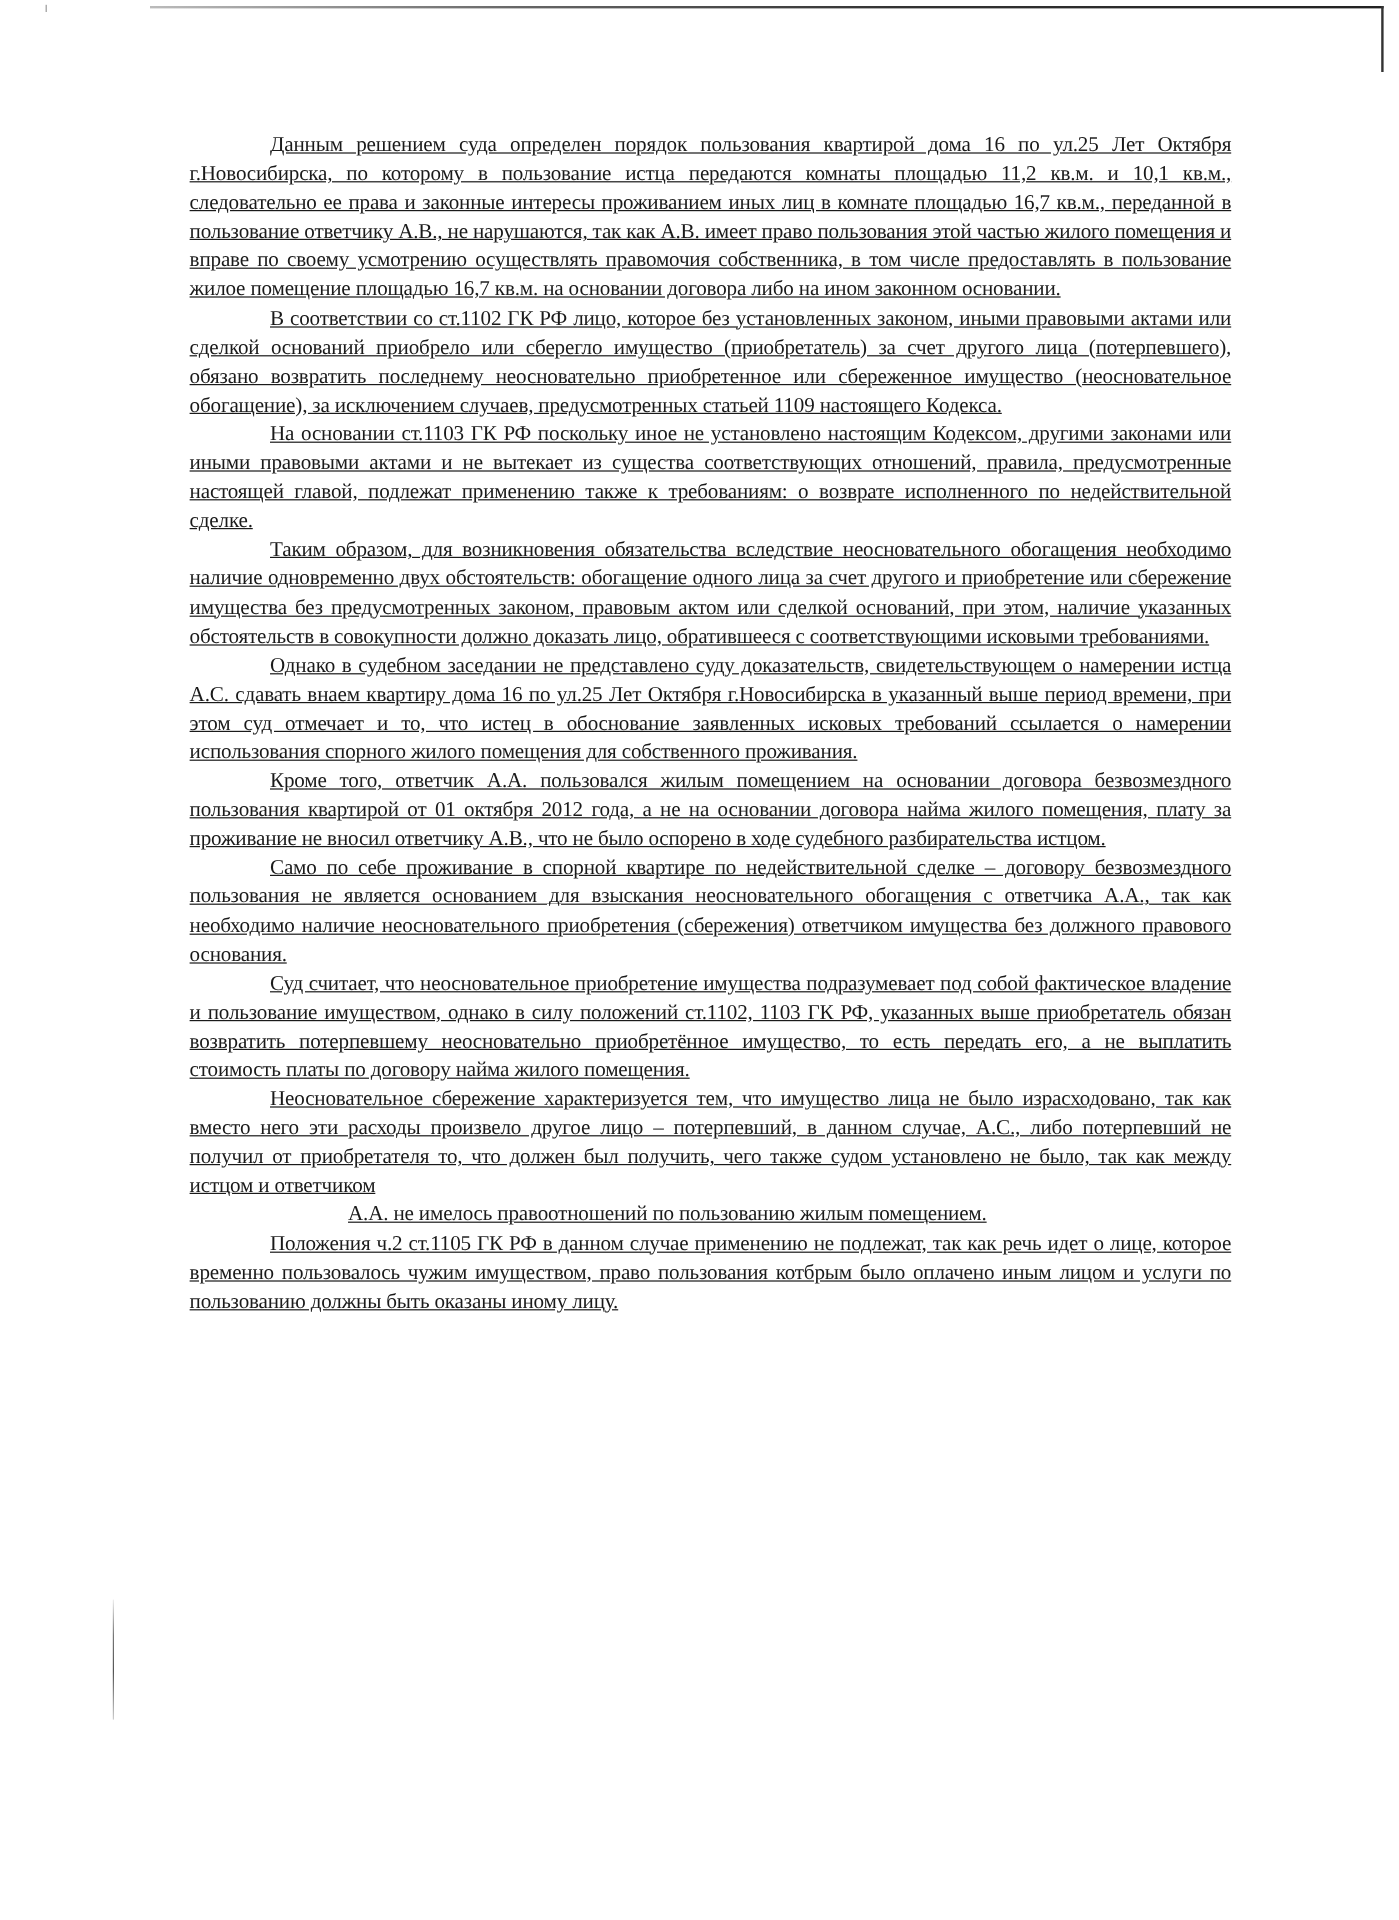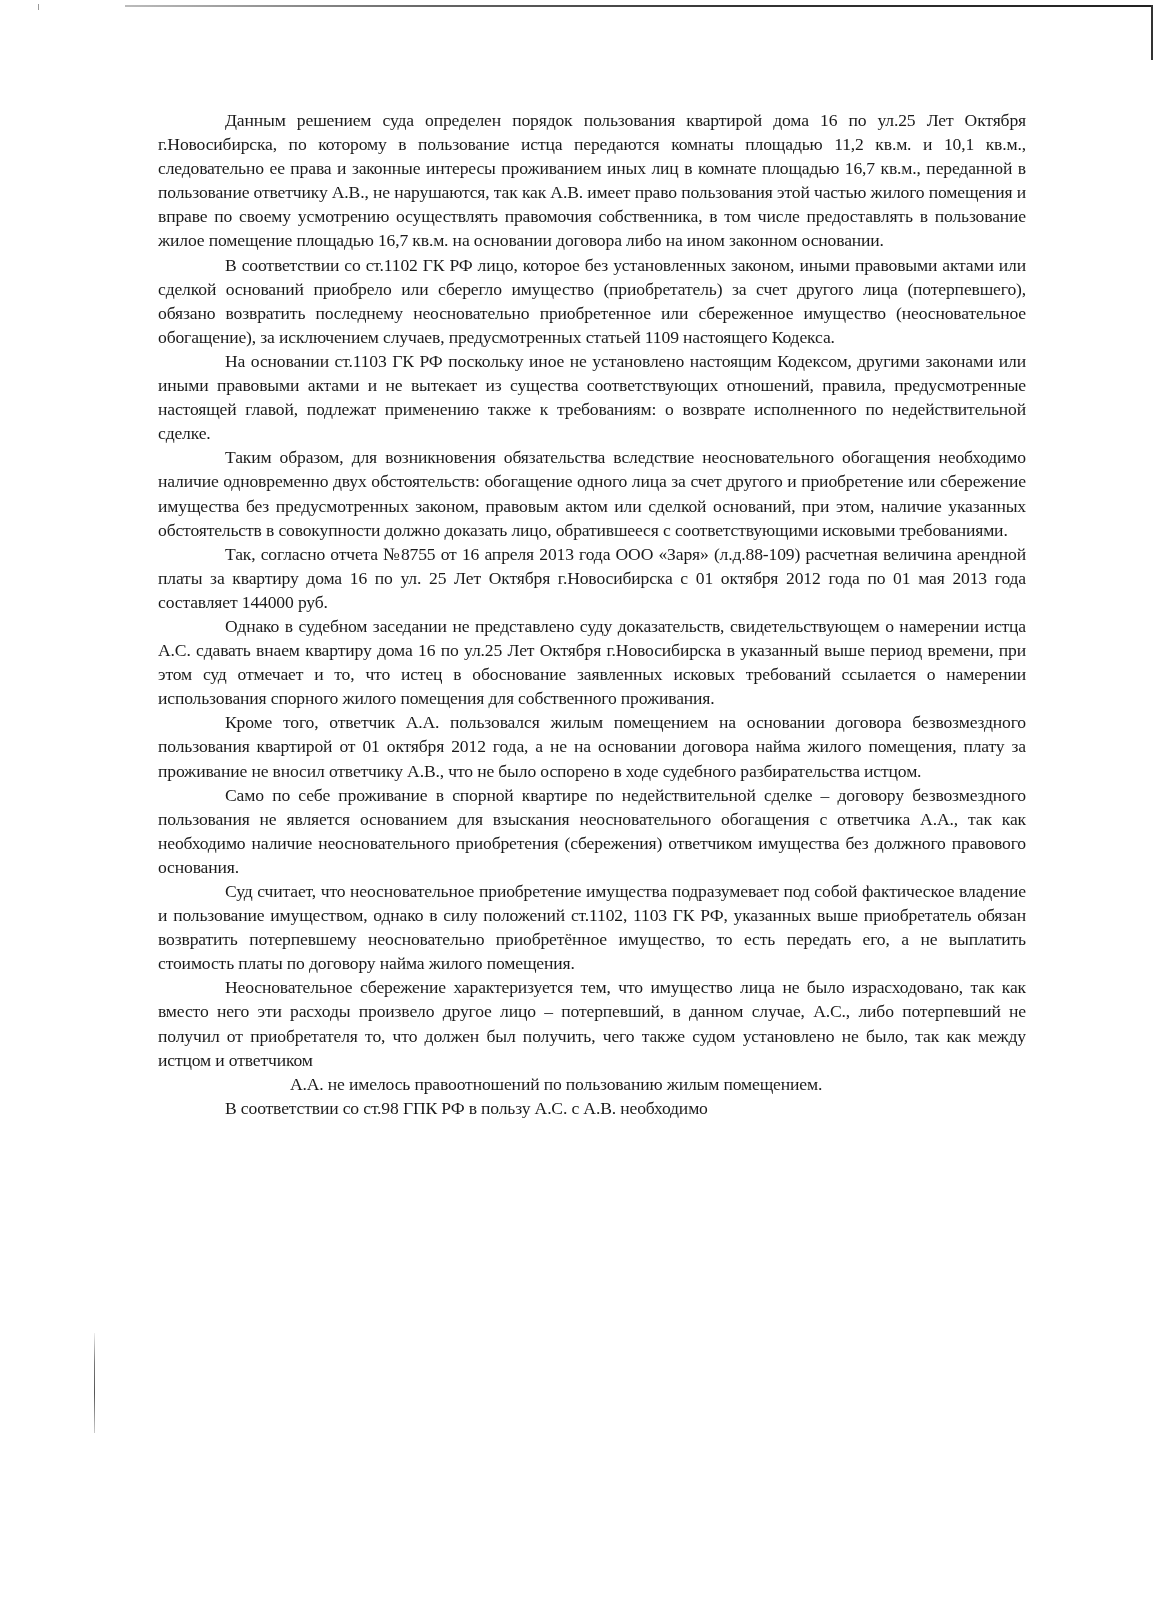--- a/index.html
+++ b/index.html
@@ -45,20 +45,21 @@
     top: 1333px;
     width: 1px;
     height: 100px;
     background: linear-gradient(to bottom, #eee, #777 30%, #555 60%, #ccc);
   }
   .page {
     position: absolute;
     left: 158px;
     top: 108px;
     width: 868px;
+    text-decoration: underline;
   }
   .para {
     margin: 0;
     font-size: 17.6px;
     line-height: 24.1px;
     text-align: justify;
     text-indent: 67px;
     letter-spacing: -0.15px;
   }
   .para.center-line {
@@ -75,21 +76,20 @@
 <div class="speck"></div>
 <div class="top-rule"></div>
 <div class="right-rule"></div>
 <div class="margin-mark"></div>
 
 <div class="page">
   <p class="para">Данным решением суда определен порядок пользования квартирой       дома 16 по ул.25 Лет Октября г.Новосибирска, по которому в пользование истца передаются комнаты площадью 11,2 кв.м. и 10,1 кв.м., следовательно ее права и законные интересы проживанием иных лиц в комнате площадью 16,7 кв.м., переданной в пользование ответчику                А.В., не нарушаются, так как                А.В. имеет право пользования этой частью жилого помещения и вправе по своему усмотрению осуществлять правомочия собственника, в том числе предоставлять в пользование жилое помещение площадью 16,7 кв.м. на основании договора либо на ином законном основании.</p>
   <p class="para">В соответствии со ст.1102 ГК РФ лицо, которое без установленных законом, иными правовыми актами или сделкой оснований приобрело или сберегло имущество (приобретатель) за счет другого лица (потерпевшего), обязано возвратить последнему неосновательно приобретенное или сбереженное имущество (неосновательное обогащение), за исключением случаев, предусмотренных статьей 1109 настоящего Кодекса.</p>
   <p class="para">На основании ст.1103 ГК РФ поскольку иное не установлено настоящим Кодексом, другими законами или иными правовыми актами и не вытекает из существа соответствующих отношений, правила, предусмотренные настоящей главой, подлежат применению также к требованиям: о возврате исполненного по недействительной сделке.</p>
   <p class="para">Таким образом, для возникновения обязательства вследствие неосновательного обогащения необходимо наличие одновременно двух обстоятельств: обогащение одного лица за счет другого и приобретение или сбережение имущества без предусмотренных законом, правовым актом или сделкой оснований, при этом, наличие указанных обстоятельств в совокупности должно доказать лицо, обратившееся с соответствующими исковыми требованиями.</p>
-  <p class="para">Так, согласно отчета №8755 от 16 апреля 2013 года ООО «Заря» (л.д.88-109) расчетная величина арендной платы за квартиру       дома 16 по ул. 25 Лет Октября г.Новосибирска с 01 октября 2012 года по 01 мая 2013 года составляет 144000 руб.</p>
   <p class="para">Однако в судебном заседании не представлено суду доказательств, свидетельствующем о намерении истца                А.С. сдавать внаем квартиру       дома 16 по ул.25 Лет Октября г.Новосибирска в указанный выше период времени, при этом суд отмечает и то, что истец в обоснование заявленных исковых требований ссылается о намерении  использования спорного жилого помещения для собственного проживания.</p>
   <p class="para">Кроме того, ответчик                А.А. пользовался жилым помещением на основании договора  безвозмездного пользования квартирой от 01 октября 2012 года, а не на основании договора найма жилого помещения, плату за проживание не вносил ответчику                А.В., что не было оспорено в ходе судебного разбирательства истцом.</p>
   <p class="para">Само по себе проживание в спорной квартире по недействительной сделке – договору безвозмездного пользования не является основанием для взыскания неосновательного обогащения с ответчика                А.А., так как необходимо наличие неосновательного приобретения (сбережения) ответчиком имущества без должного правового основания.</p>
   <p class="para">Суд считает, что неосновательное приобретение имущества подразумевает под собой фактическое владение и пользование имуществом, однако в силу положений ст.1102, 1103 ГК РФ, указанных выше приобретатель обязан возвратить потерпевшему неосновательно приобретённое имущество, то есть передать его, а не выплатить стоимость платы по договору найма жилого помещения.</p>
   <p class="para">Неосновательное сбережение характеризуется тем, что  имущество лица не было израсходовано, так как вместо него эти расходы произвело другое лицо – потерпевший, в данном случае,                А.С., либо потерпевший не получил от приобретателя то, что должен был получить, чего также судом установлено не было, так как между истцом и ответчиком</p>
   <p class="para center-line"><span class="inline-indent"></span><span>А.А. не имелось правоотношений по пользованию жилым помещением.</span></p>
-  <p class="para">В соответствии со ст.98 ГПК РФ в пользу                А.С. с                А.В. необходимо</p>
+  <p class="para">Положения ч.2 ст.1105 ГК РФ в данном случае применению не подлежат, так как  речь идет о лице, которое временно пользовалось чужим имуществом, право пользования котбрым было оплачено иным лицом и услуги по пользованию должны быть оказаны иному лицу.</p>
 </div>
 
 </body></html>

